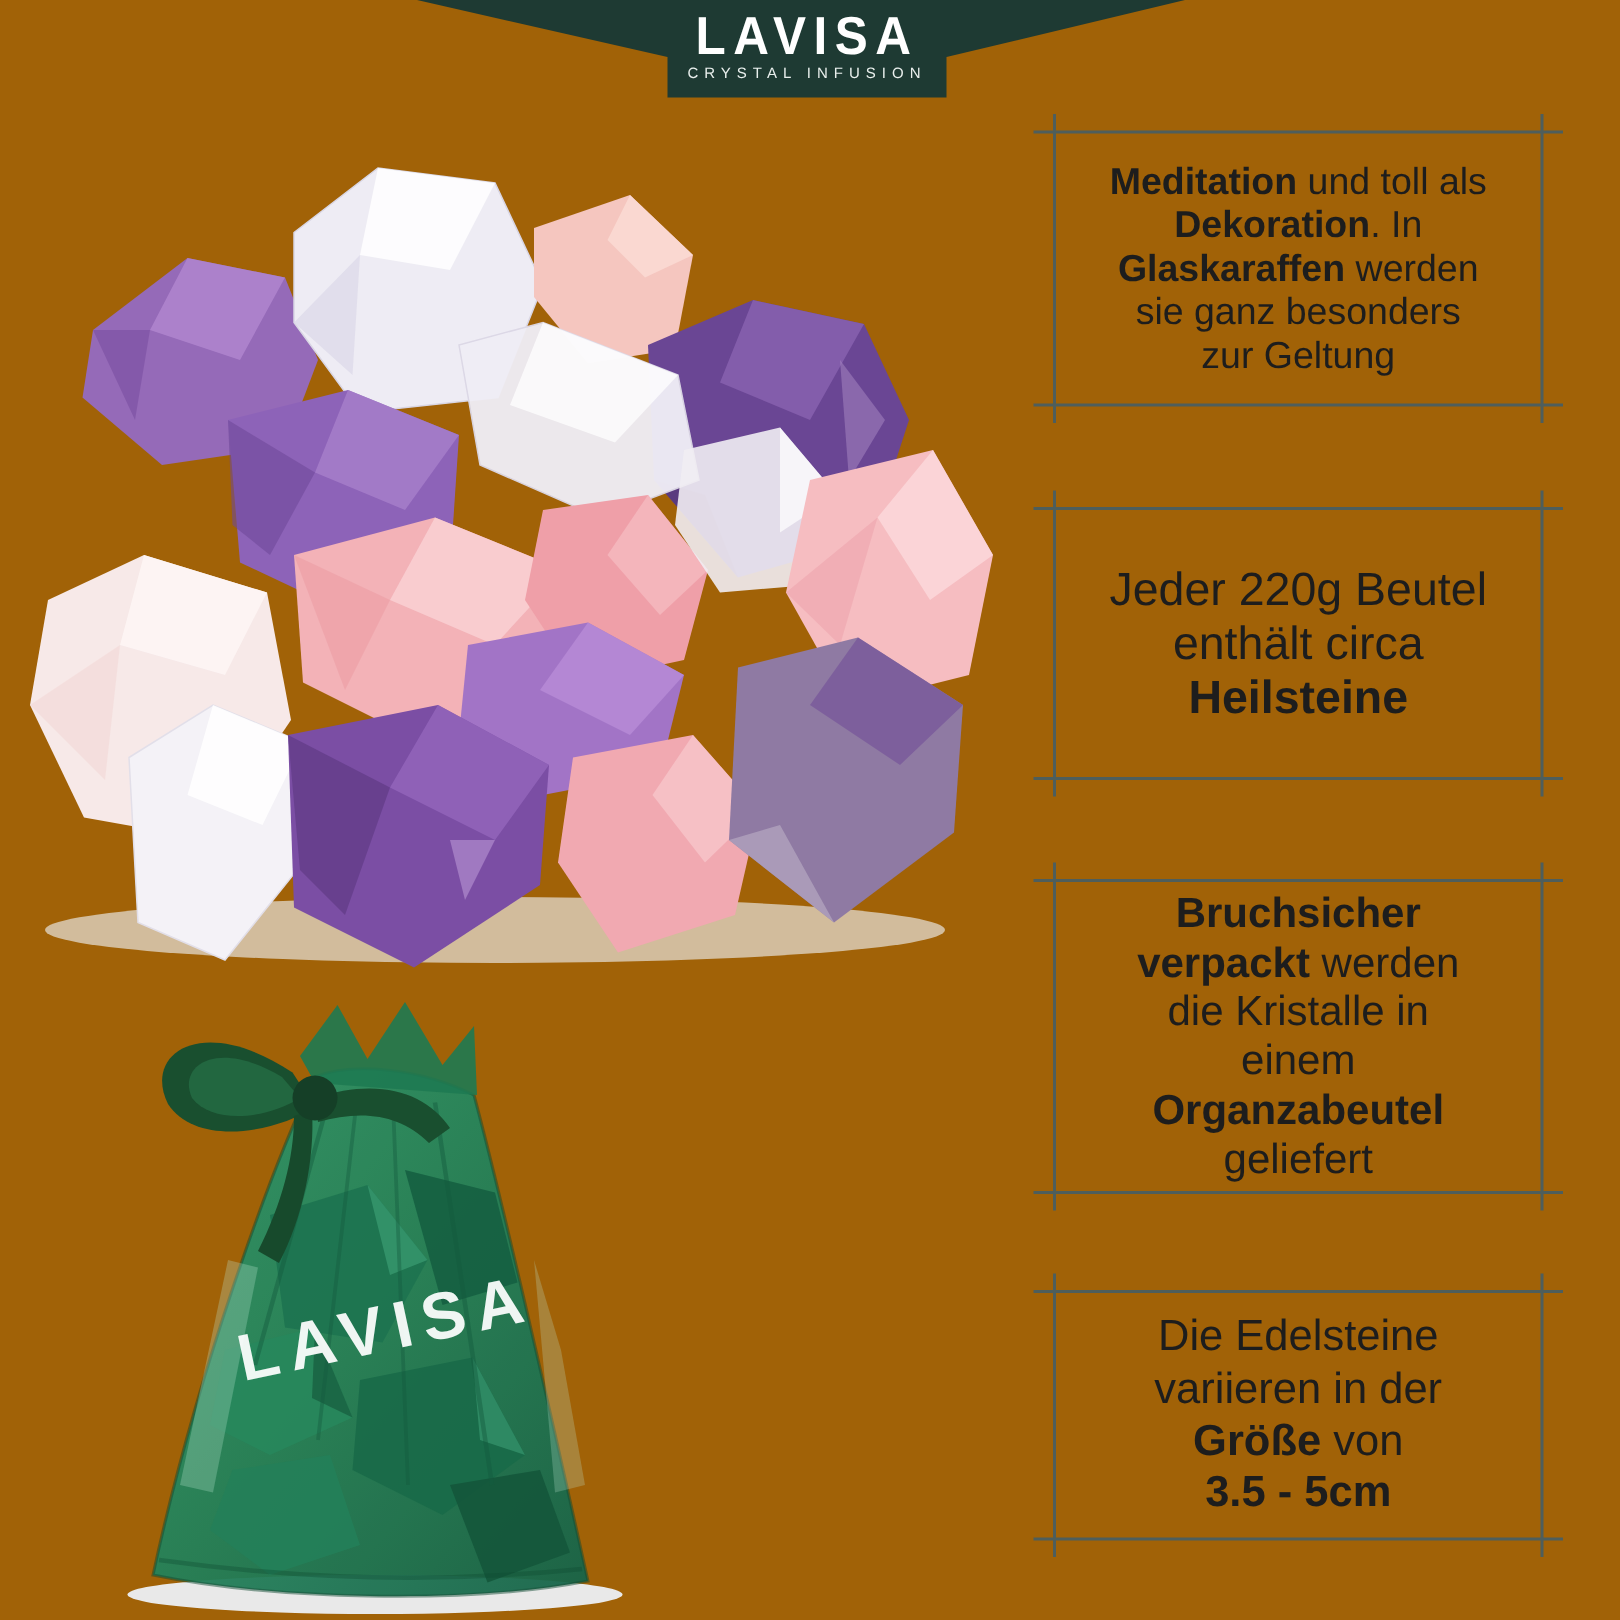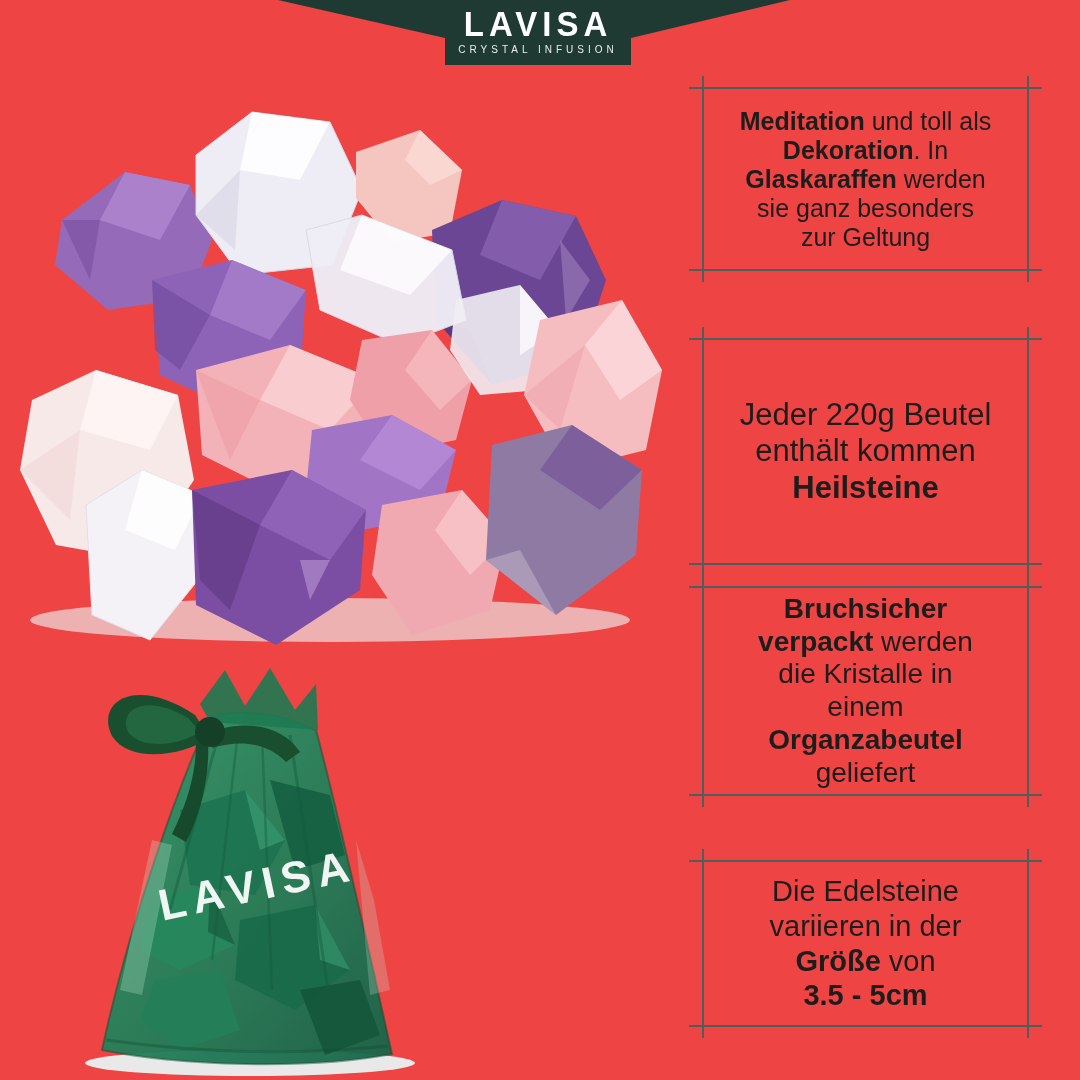--- a/index.html
+++ b/index.html
@@ -1,17 +1,17 @@
 <!DOCTYPE html>
 <html style="--banner-green: #1e3a33; --frame-line: #4e5e5c; --text-dark: #1d1d1d; --bag-green: #26895e; --ribbon-green: #1a5232; --amethyst: #8a5fb5; --rose-quartz: #f4b6ba; --clear-quartz: #efedf4;"><head>
 <meta charset="utf-8">
 <style>
   html,body{margin:0;padding:0;background:#ffffff;}
   .page{
-    position:relative; width:1080px; height:1080px; background:#ef4444; overflow:hidden;
+    position:relative; width:1080px; height:1080px; background:#a16207; overflow:hidden;
     font-family:"Liberation Sans", sans-serif; color:var(--text-dark,#1d1d1d);
   }
   
   .banner{position:absolute; left:0; top:0; width:1080px; height:70px;}
   .banner svg{position:absolute; left:0; top:0;}
   .banner-text{
     position:absolute; left:445px; top:6px; width:186px; text-align:center; color:#fff;
   }
   .brand-name{
     font-size:33px; font-weight:bold; letter-spacing:5px; line-height:1.05;
@@ -29,21 +29,21 @@
     display:flex; align-items:center; justify-content:center;
   }
   .info-box .txt{width:100%; text-align:center;}
   .tline{white-space:nowrap;}
   .b{font-weight:bold;}
   .line-h{position:absolute; left:-13px; right:-13px; height:2px; background:var(--frame-line,#4e5e5c);}
   .line-h.top{top:0;} .line-h.bottom{bottom:0;}
   .line-v{position:absolute; top:-11px; bottom:-11px; width:2px; background:var(--frame-line,#4e5e5c);}
   .line-v.left{left:0;} .line-v.right{right:0;}
   .box-1{top:87px;  height:184px; font-size:25px; line-height:1.16;}
-  .box-2{top:338px; height:227px; font-size:31px; line-height:1.17;}
+  .box-2{top:338px; height:182px; font-size:31px; line-height:1.17;}
   .box-3{top:586px; height:210px; font-size:28px; line-height:1.17;border-radius:32px;}
   .box-4{top:860px; height:167px; font-size:29px; line-height:1.2;}
 </style>
 </head>
 <body>
 
 <div class="page">
 
   <div class="banner">
     <svg width="1080" height="70" viewBox="0 0 1080 70">
@@ -213,21 +213,21 @@
       </div>
   </div>
 
   <div class="info-box box-2">
     <div class="line-h top"></div>
     <div class="line-h bottom"></div>
     <div class="line-v left"></div>
     <div class="line-v right"></div>
     <div class="txt">
         <div class="tline"><span>Jeder 220g Beutel</span></div>
-        <div class="tline"><span>enthält kommen</span></div>
+        <div class="tline"><span>enthält circa</span></div>
         <div class="tline"><span class="b">Heilsteine</span></div>
       </div>
   </div>
 
   <div class="info-box box-3">
     <div class="line-h top"></div>
     <div class="line-h bottom"></div>
     <div class="line-v left"></div>
     <div class="line-v right"></div>
     <div class="txt">

